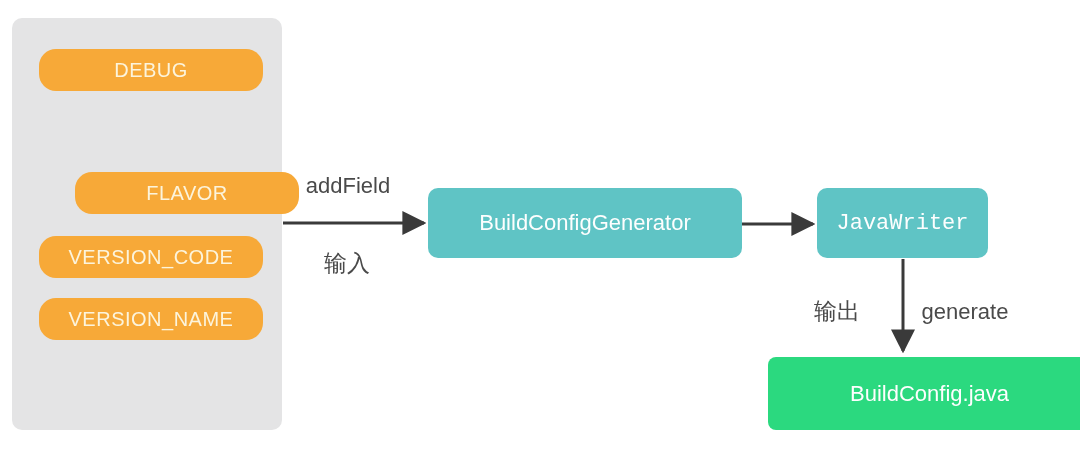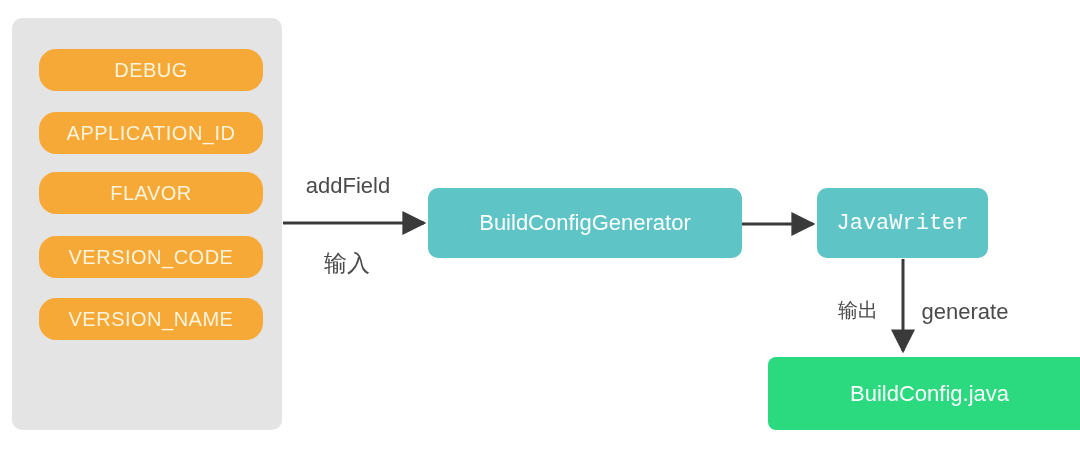--- a/index.html
+++ b/index.html
@@ -51,21 +51,21 @@
     color: var(--chip-text);
     font-size: 20px;
     letter-spacing: 0.5px;
     display: flex;
     align-items: center;
     justify-content: center;
     white-space: nowrap;
   }
   .chip-0 { top: 31px; }
   .chip-1 { top: 94px; }
-  .chip-2 { top: 154px; }
+  .chip-2 { top: 154px; margin-left: 36px; }
   .chip-3 { top: 218px; }
   .chip-4 { top: 280px; }
   .chip-5 { top: 342px; font-size: 21px; letter-spacing: 1px; }
 
   .node {
     position: absolute;
     color: var(--node-text);
     font-size: 22px;
     display: flex;
     align-items: center;
@@ -94,42 +94,41 @@
 
   .edge-label {
     position: absolute;
     color: var(--label-text);
     text-align: center;
     white-space: nowrap;
     line-height: 1;
   }
   .label-addfield  { left: 288px; top: 175px; width: 120px; font-size: 22px; }
   .label-input-cn  { left: 297px; top: 252px; width: 100px; font-size: 23px; }
-  .label-output-cn { left: 808px; top: 300px; width: 100px; font-size: 20px; }
+  .label-output-cn { left: 787px; top: 300px; width: 100px; font-size: 23px; }
   .label-generate  { left: 915px; top: 301px; width: 100px; font-size: 22px; }
 </style>
 </head>
 <body>
 
 <div class="canvas">
 
   <svg class="arrow-layer" width="1080" height="456" viewBox="0 0 1080 456">
     <defs>
       <marker id="ah" viewBox="0 0 10 10" refX="9" refY="5" markerWidth="8" markerHeight="8" orient="auto-start-reverse">
         <path d="M 0 0 L 10 5 L 0 10 z"></path>
       </marker>
     </defs>
     <line x1="283" y1="223" x2="424" y2="223" marker-end="url(#ah)"></line>
     <line x1="742" y1="224" x2="813" y2="224" marker-end="url(#ah)"></line>
     <line x1="903" y1="259" x2="903" y2="351" marker-end="url(#ah)"></line>
   </svg>
 
   <div class="inputs-panel">
     <div class="field-chip chip-0">DEBUG</div>
-    <div class="field-chip chip-1">APPLICATION_ID</div>
     <div class="field-chip chip-2">FLAVOR</div>
     <div class="field-chip chip-3">VERSION_CODE</div>
     <div class="field-chip chip-4">VERSION_NAME</div>
   </div>
 
   <div class="edge-label label-addfield">addField</div>
   <div class="edge-label label-input-cn">输入</div>
 
   <div class="node node-generator">BuildConfigGenerator</div>
 

